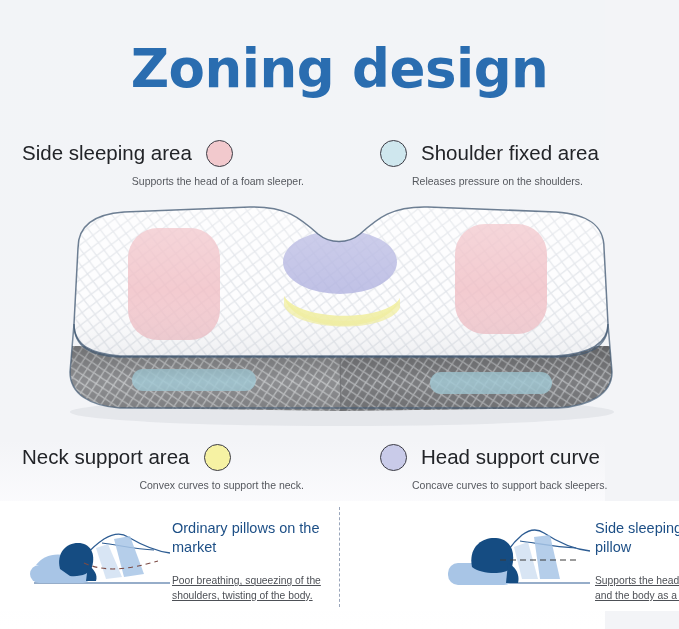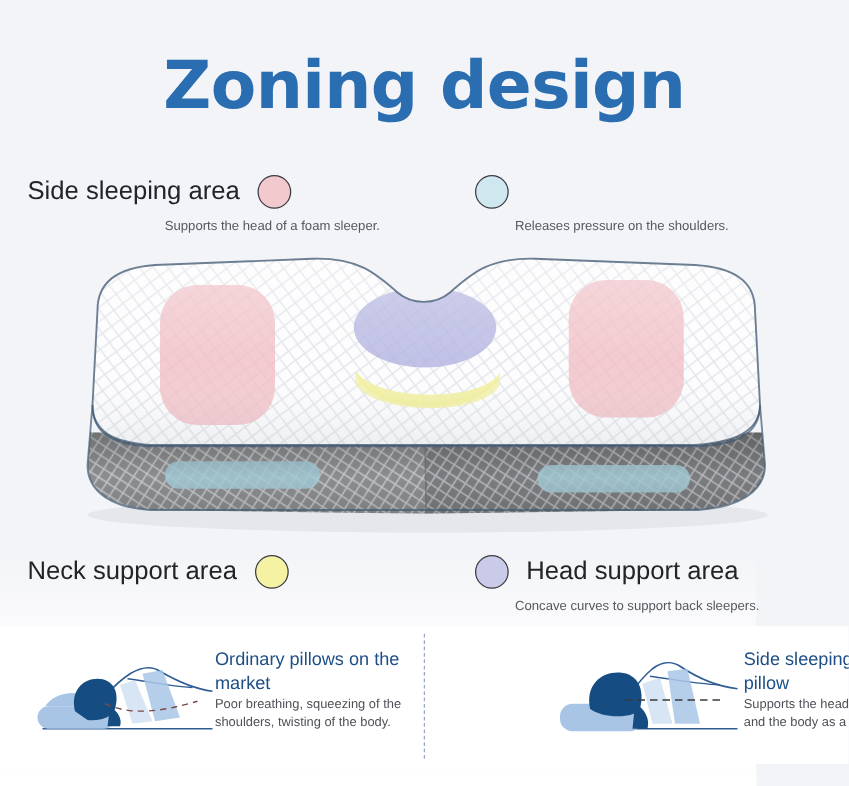--- a/index.html
+++ b/index.html
@@ -141,21 +141,22 @@
   .cmp-title {
     font-size: 14.5px;
     color: #1d4f86;
     line-height: 1.28;
     font-family: "Liberation Sans", sans-serif;
   }
   .cmp-desc {
     font-size: 10.3px;
     color: #4d5056;
     line-height: 1.45;
-    margin-top: 1px;
+    margin-top: 18px;
+    text-decoration: underline;
   }
 </style>
 </head>
 <body>
 
 <div id="page">
 
   <div class="title" style="color: rgb(42, 109, 176);">Zoning design</div>
 
   <div class="legend-row top">
@@ -164,20 +165,21 @@
       <div class="legend-head">
         <span class="legend-label">Side sleeping area</span>
         <span class="swatch" id="sw-tl" style="background: rgb(242, 201, 205);"></span>
       </div>
       <div class="legend-sub">Supports the head of a foam sleeper.</div>
     </div>
 
     <div class="legend-cell right">
       <div class="legend-head">
         <span class="swatch" id="sw-tr" style="background: rgb(207, 231, 238);"></span>
+        <span class="legend-label">Shoulder fixed area</span>
       </div>
       <div class="legend-sub">Releases pressure on the shoulders.</div>
     </div>
   </div>
 
   <div class="pillow-wrap">
     <svg width="679" height="240" viewBox="0 0 679 240" xmlns="http://www.w3.org/2000/svg">
       <defs>
 
         <pattern id="quiltTop" width="13" height="13" patternUnits="userSpaceOnUse" patternTransform="rotate(8)">
@@ -284,26 +286,27 @@
     </svg>
   </div>
 
   <div class="legend-row bottom">
 
     <div class="legend-cell left">
       <div class="legend-head">
         <span class="legend-label">Neck support area</span>
         <span class="swatch" id="sw-bl" style="background: rgb(246, 242, 163);"></span>
       </div>
+      <div class="legend-sub">Convex curves to support the neck.</div>
     </div>
 
     <div class="legend-cell right">
       <div class="legend-head">
         <span class="swatch" id="sw-br" style="background: rgb(201, 203, 233);"></span>
-        <span class="legend-label">Head support area</span>
+        <span class="legend-label">Head support curve</span>
       </div>
       <div class="legend-sub">Concave curves to support back sleepers.</div>
     </div>
   </div>
 
   <div class="compare">
     <div class="divider"></div>
 
     <div class="panel left">
       <div class="art">

